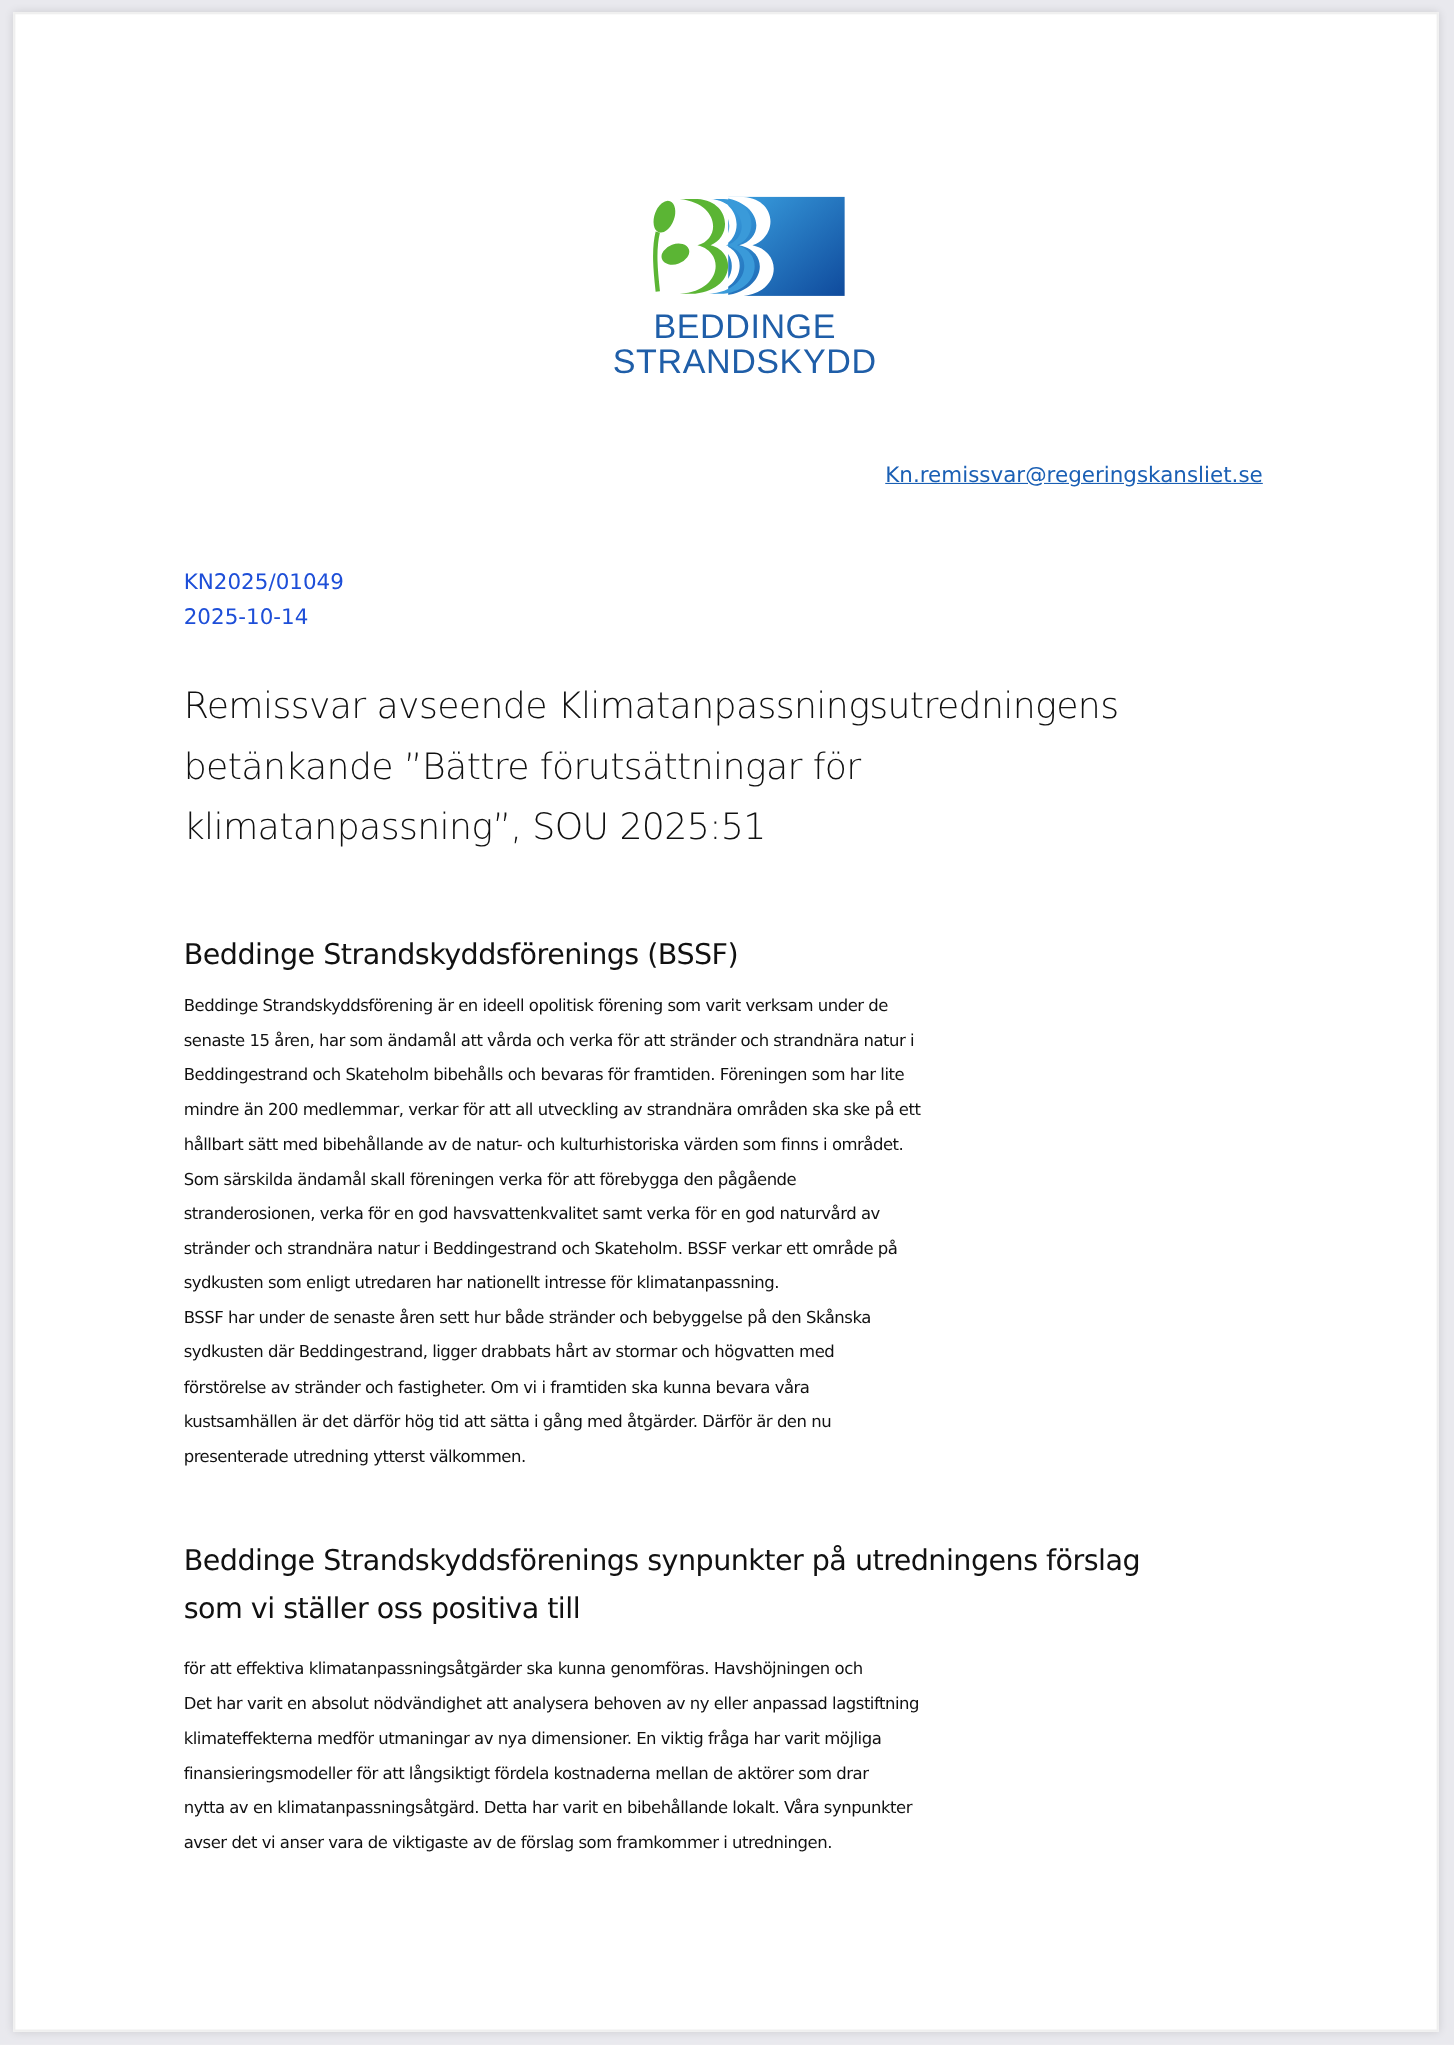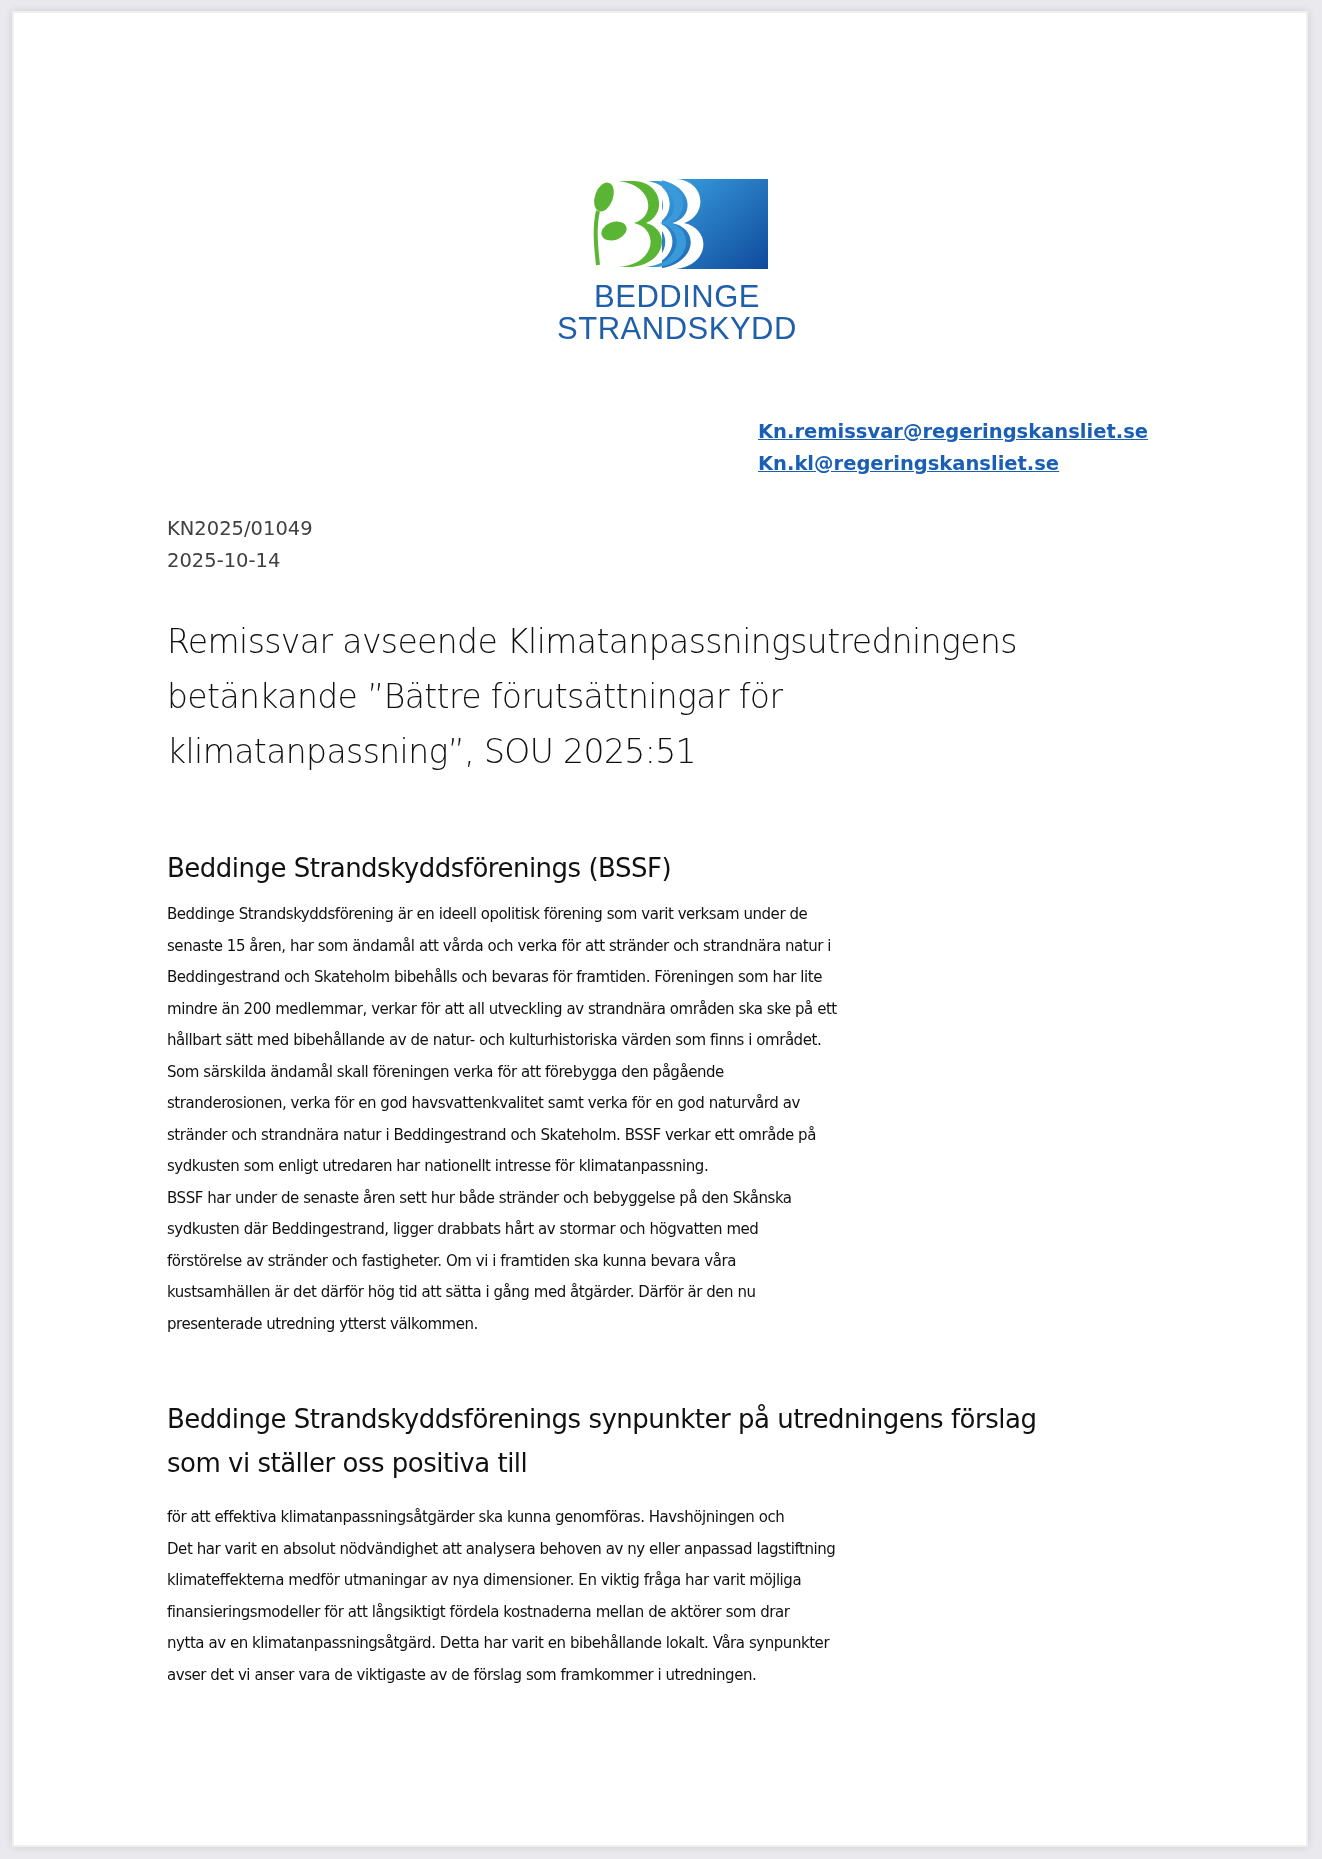--- a/index.html
+++ b/index.html
@@ -49,38 +49,38 @@
       color: #1f5ea8;
       font-family: "Liberation Sans", sans-serif;
       font-size: 31px;
       line-height: 32px;
       letter-spacing: 0.5px;
     }
     .emails {
       position: absolute;
       right: 158px;
       top: 403px;
+      text-align: right;
       font-family: "DejaVu Sans", sans-serif;
       font-size: 19.5px;
       line-height: 32px;
-      font-weight: bold;
     }
     .emails a {
       color: #1a5fb4;
       text-decoration: underline;
       display: block;
     }
     .meta {
       position: absolute;
       left: 153px;
       top: 500px;
       font-family: "DejaVu Sans", sans-serif;
       font-size: 19.5px;
       line-height: 32px;
-      color: #404040;
+      color: #1d4ed8;
     }
     .title {
       position: absolute;
       left: 153px;
       top: 601px;
       width: 1000px;
       font-family: "DejaVu Sans", sans-serif;
       font-weight: 300;
       font-size: 33px;
       line-height: 55px;
@@ -141,21 +141,20 @@
       <ellipse cx="30" cy="54" rx="13" ry="9" transform="rotate(-20 30 54)" fill="#5bb534"></ellipse>
     </svg>
     <div class="logo-text">
       <span>BEDDINGE</span><br>
       <span>STRANDSKYDD</span>
     </div>
   </div>
 
   <div class="emails">
     <a>Kn.remissvar@regeringskansliet.se</a>
-    <a>Kn.kl@regeringskansliet.se</a>
   </div>
 
   <div class="meta">
     <div>KN2025/01049</div>
     <div>2025-10-14</div>
   </div>
 
   <div class="title">
     <div>Remissvar avseende Klimatanpassningsutredningens</div>
     <div>betänkande ”Bättre förutsättningar för</div>

